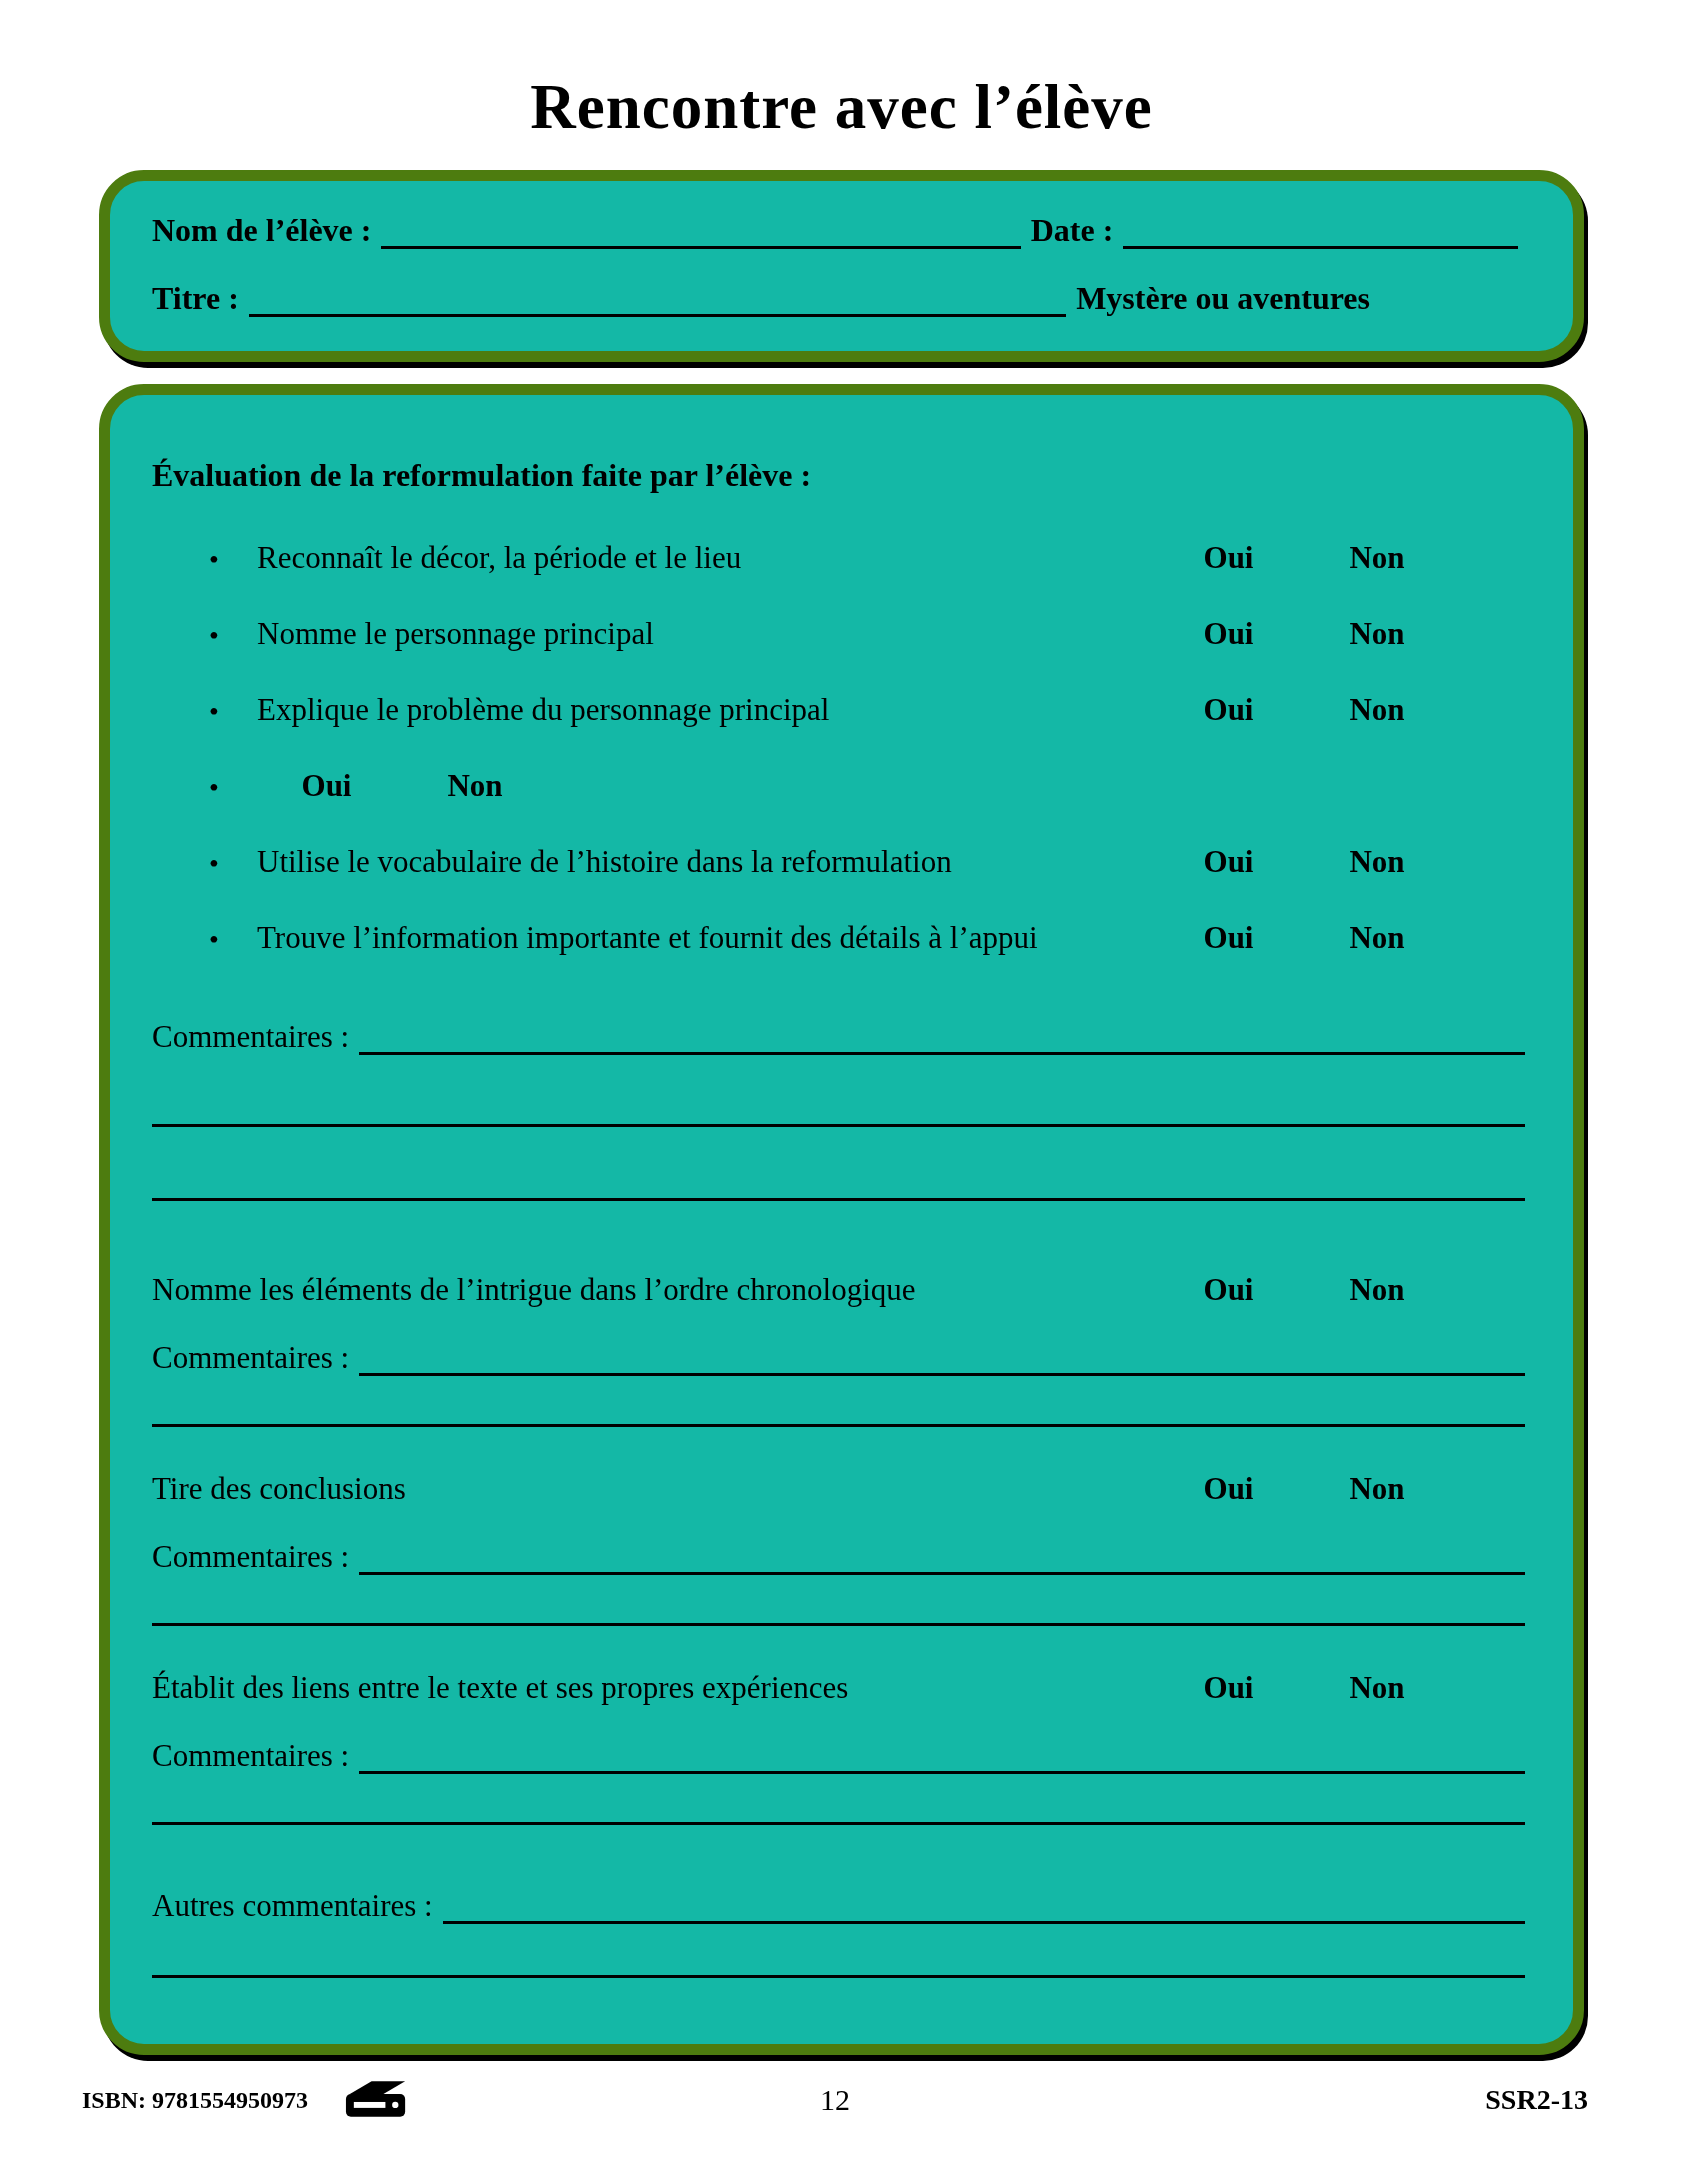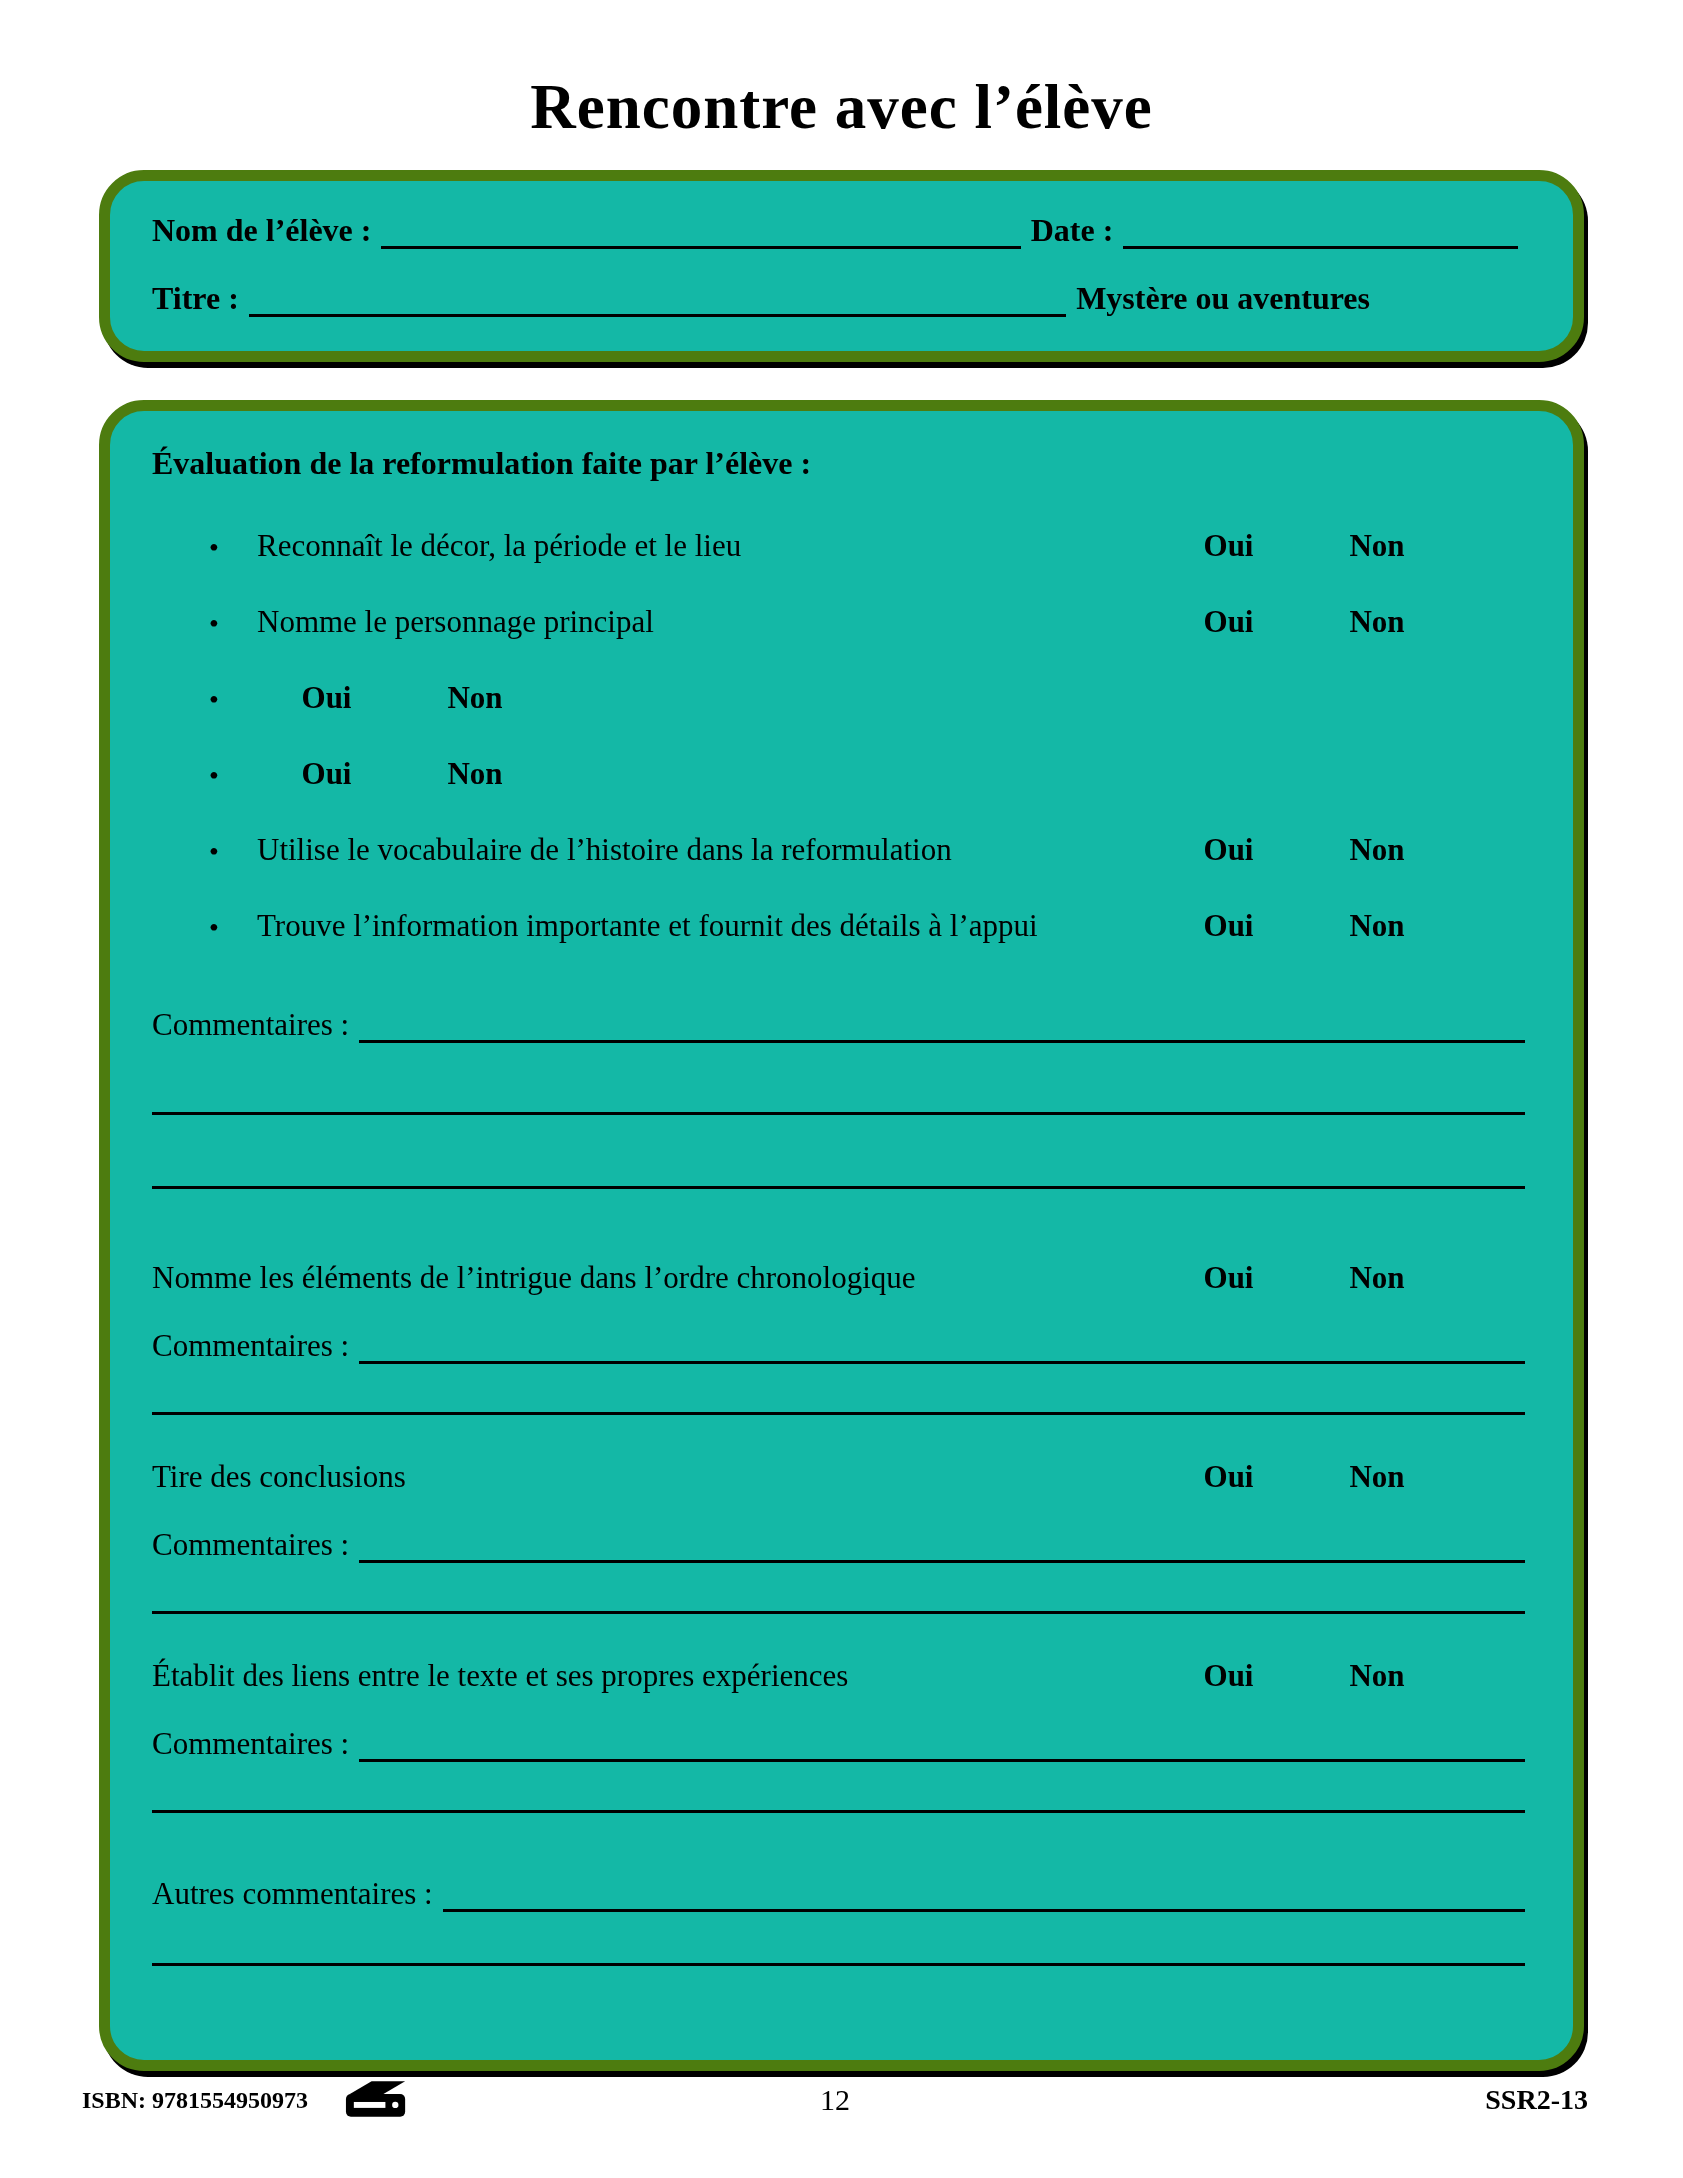--- a/index.html
+++ b/index.html
@@ -43,23 +43,23 @@
     border-bottom: 3px solid #000;
     height: 38px;
     margin: 0 10px;
   }
   .fill.name-fill { flex: 1.62; }
   .fill.date-fill { flex: 1; }
   .genre-text { font-weight: bold; white-space: nowrap; margin-right: 158px; }
 
   
   .main-box {
-    margin-top: 38px;
+    margin-top: 22px;
     height: 1671px;
-    padding: 28px 48px 45px 42px;
+    padding: 56px 48px 45px 42px;
   }
   .eval-heading { font-size: 32px; font-weight: bold; margin-top: 6px; }
 
   .checklist { margin-top: 46px; }
   .check-row {
     display: flex;
     align-items: flex-end;
     font-size: 31px;
     margin-bottom: 40px;
     padding-left: 57px;
@@ -153,20 +153,21 @@
       <div class="check-row">
         <span class="bullet">•</span>
         <span class="item-text">Nomme le personnage principal</span>
         <span class="yn yes">Oui</span>
         <span class="yn no">Non</span>
         <span class="yn-pad"></span>
       </div>
 
       <div class="check-row">
         <span class="bullet">•</span>
+        <span class="item-text">Explique le problème du personnage principal</span>
         <span class="yn yes">Oui</span>
         <span class="yn no">Non</span>
         <span class="yn-pad"></span>
       </div>
 
       <div class="check-row">
         <span class="bullet">•</span>
         <span class="yn yes">Oui</span>
         <span class="yn no">Non</span>
         <span class="yn-pad"></span>

